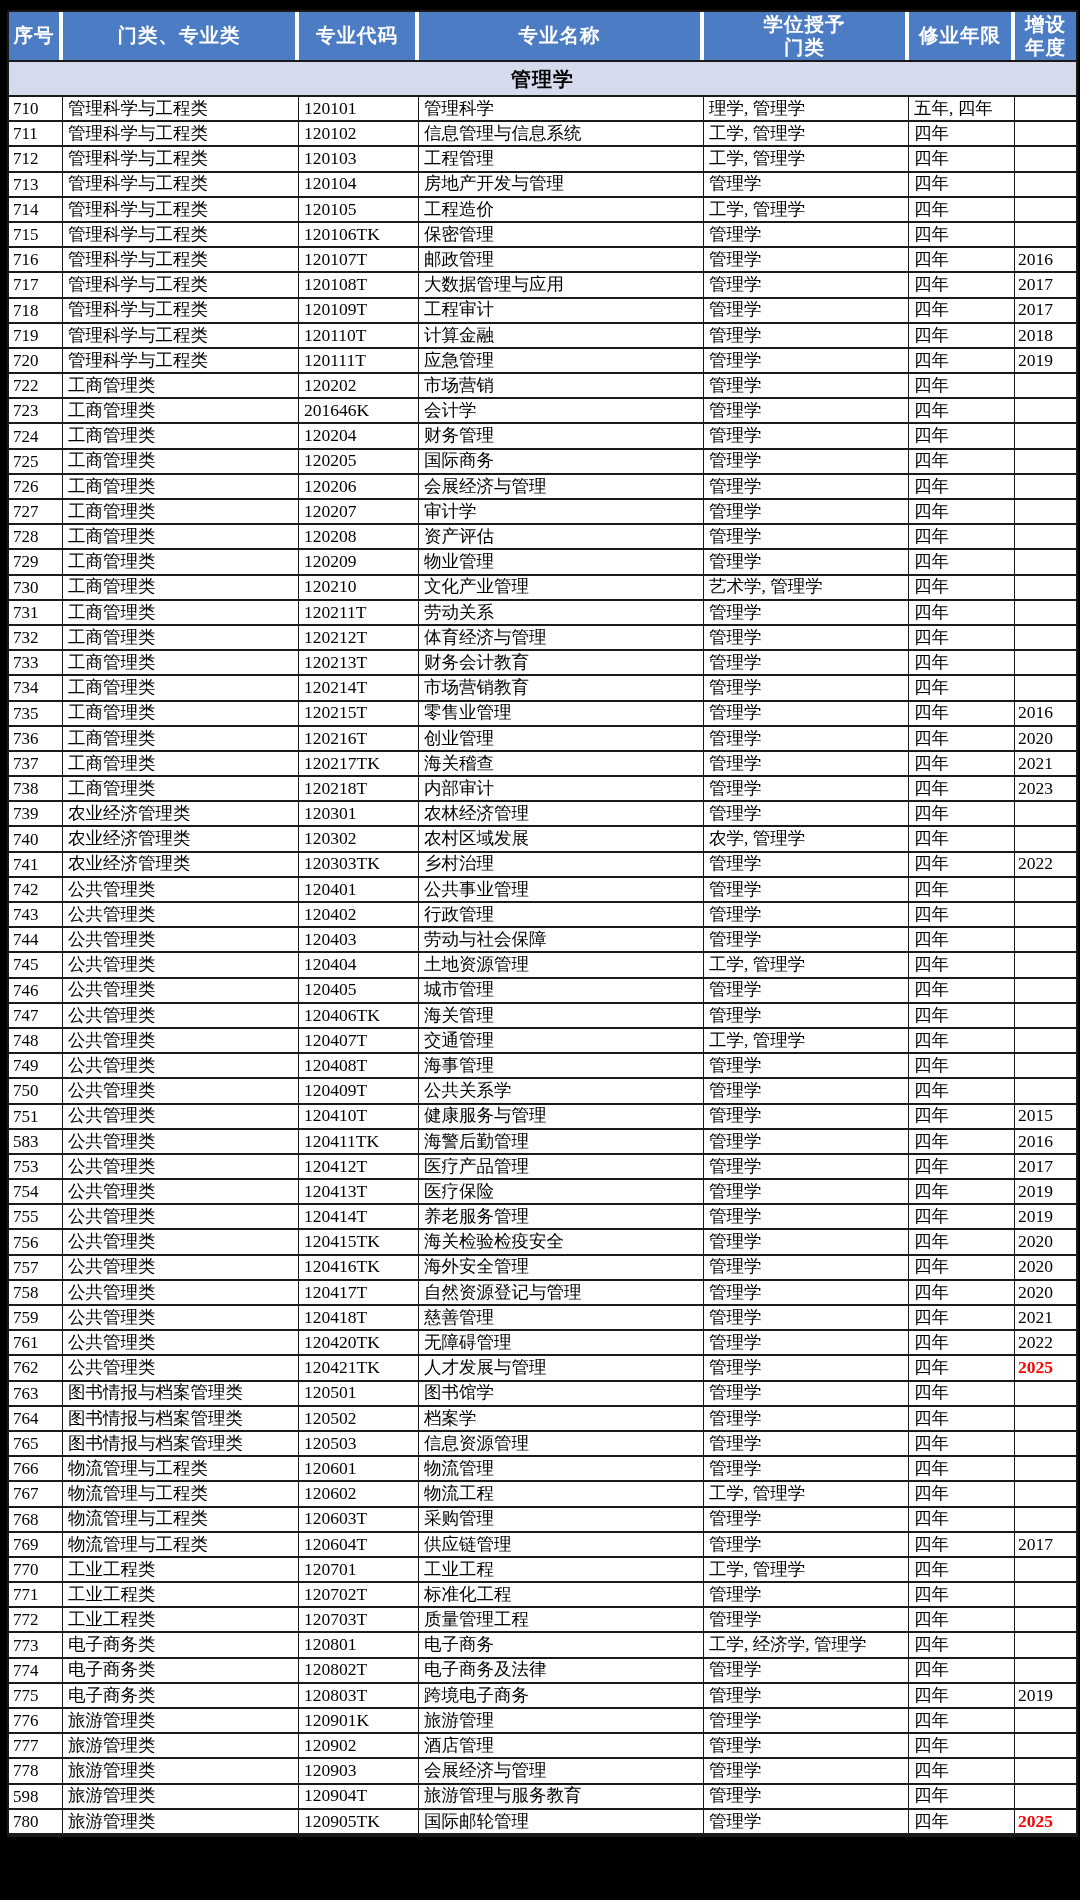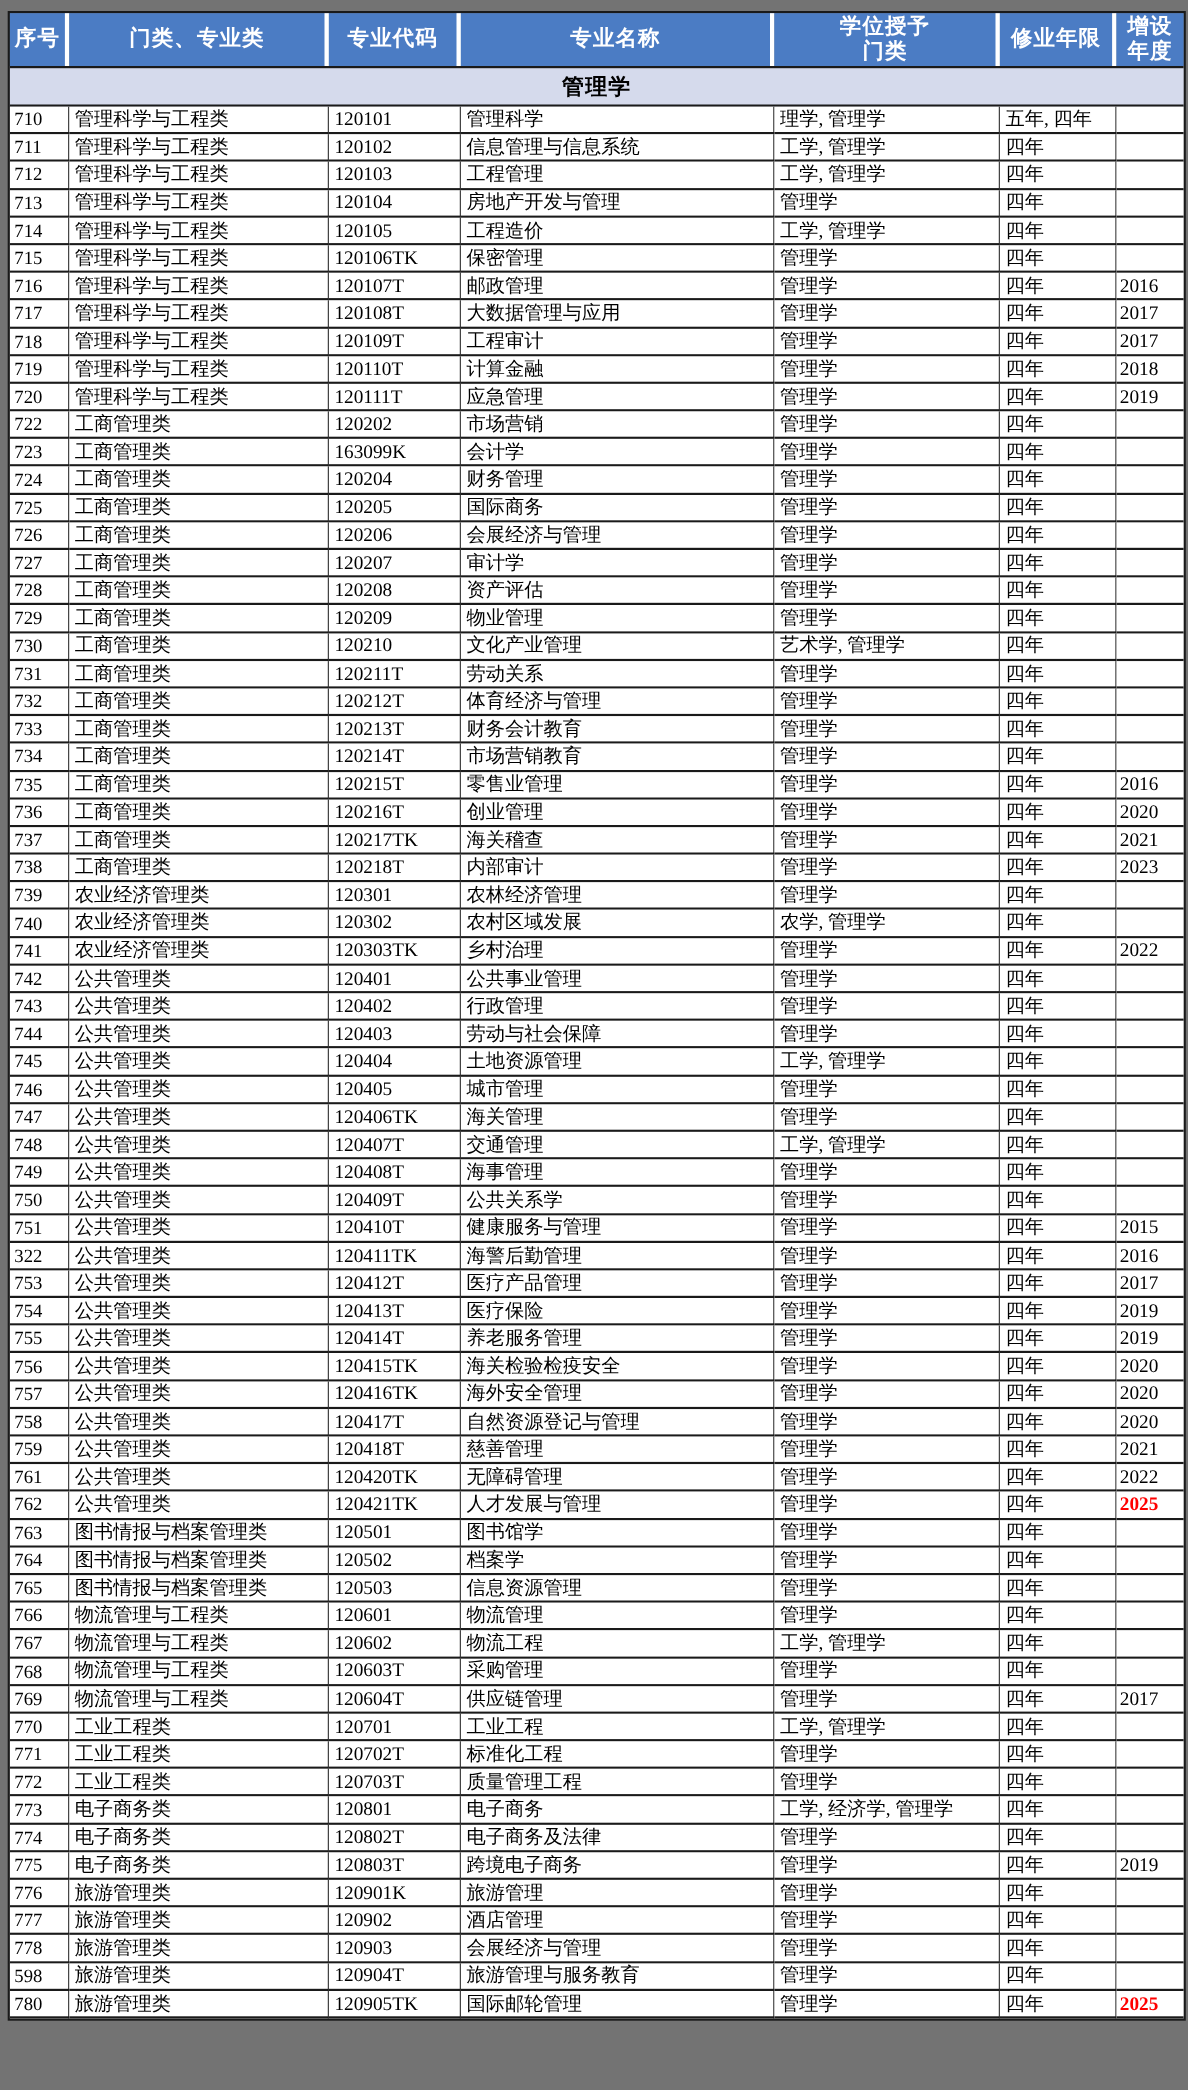--- a/index.html
+++ b/index.html
@@ -1,17 +1,17 @@
 <!DOCTYPE html>
 <html><head>
 <meta charset="utf-8">
 <style>
   html,body{margin:0;padding:0;}
   .page{
-    width:1080px;height:1900px;background:#737373;position:relative;
+    width:1080px;height:1900px;background:#000000;position:relative;
     font-family:"Liberation Serif","DejaVu Serif",serif;color:#000;
     overflow:hidden;
     text-decoration:underline;
   }
   table.majors{
     position:absolute;left:7px;top:10px;width:1067px;
     border-collapse:separate;border-spacing:0;table-layout:fixed;
     border:2.5px solid #1a1a1a;
   }
   col.w0{width:54px}col.w1{width:236px}col.w2{width:120px}col.w3{width:285px}
@@ -173,21 +173,21 @@
           <td class="c1">工商管理类</td>
           <td class="c2">120202</td>
           <td class="c3">市场营销</td>
           <td class="c4">管理学</td>
           <td class="c5">四年</td>
           <td class="c6"></td>
         </tr>
         <tr>
           <td class="c0">723</td>
           <td class="c1">工商管理类</td>
-          <td class="c2">163099K</td>
+          <td class="c2">201646K</td>
           <td class="c3">会计学</td>
           <td class="c4">管理学</td>
           <td class="c5">四年</td>
           <td class="c6"></td>
         </tr>
         <tr>
           <td class="c0">724</td>
           <td class="c1">工商管理类</td>
           <td class="c2">120204</td>
           <td class="c3">财务管理</td>
@@ -432,21 +432,21 @@
         <tr>
           <td class="c0">751</td>
           <td class="c1">公共管理类</td>
           <td class="c2">120410T</td>
           <td class="c3">健康服务与管理</td>
           <td class="c4">管理学</td>
           <td class="c5">四年</td>
           <td class="c6">2015</td>
         </tr>
         <tr>
-          <td class="c0">322</td>
+          <td class="c0">583</td>
           <td class="c1">公共管理类</td>
           <td class="c2">120411TK</td>
           <td class="c3">海警后勤管理</td>
           <td class="c4">管理学</td>
           <td class="c5">四年</td>
           <td class="c6">2016</td>
         </tr>
         <tr>
           <td class="c0">753</td>
           <td class="c1">公共管理类</td>

